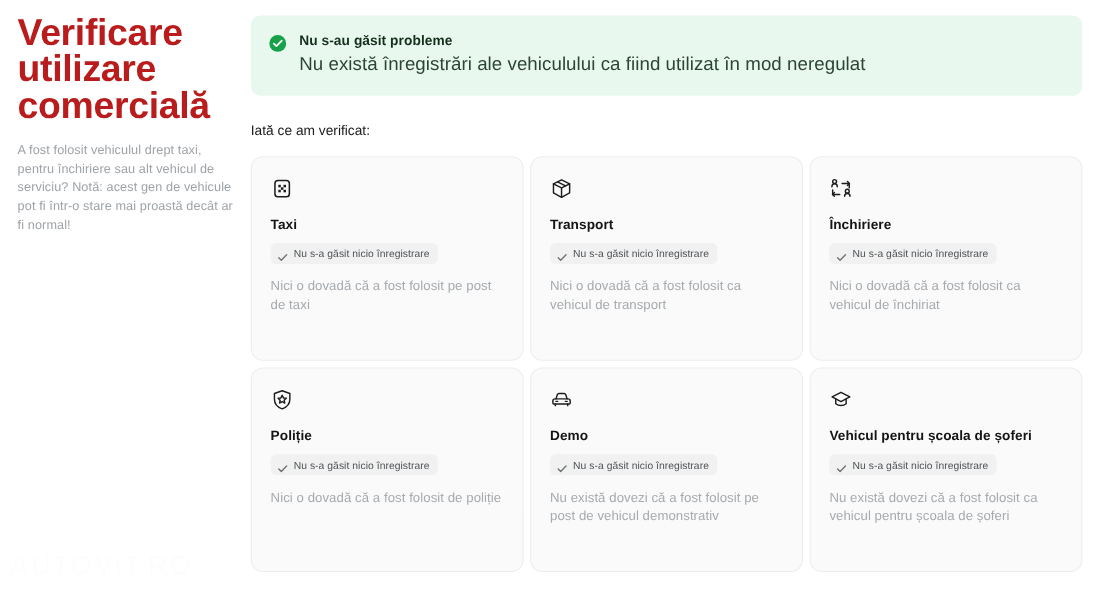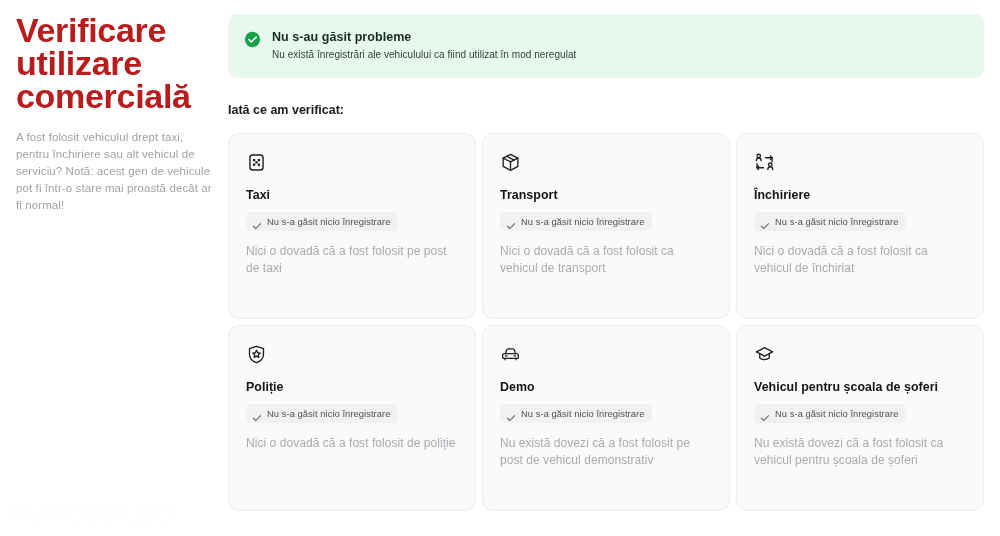--- a/index.html
+++ b/index.html
@@ -45,26 +45,26 @@
     min-height: 63px;
   }
   .alert-icon {
     flex: 0 0 auto; width: 17px; height: 17px; margin-top: 1px;
   }
   .alert-texts { display: flex; flex-direction: column; gap: 5px; }
   .alert-title {
     font-size: 12.5px; font-weight: 700; color: #14301d; letter-spacing: 0.05px;
   }
   .alert-sub {
-    font-size: 10px; color: #2b4434; letter-spacing: 0.05px;
+    font-size: 17px; color: #2b4434; letter-spacing: 0.05px;
   }
 
   .section-heading {
     margin-top: 25px;
-    font-size: 12.5px; font-weight: 700; color: #1b1b1b;
+    font-size: 12.5px; font-weight: 400; color: #1b1b1b;
   }
 
   .grid {
     margin-top: 16px;
     display: grid;
     grid-template-columns: repeat(3, 1fr);
     gap: 6px;
   }
 
   .card {

